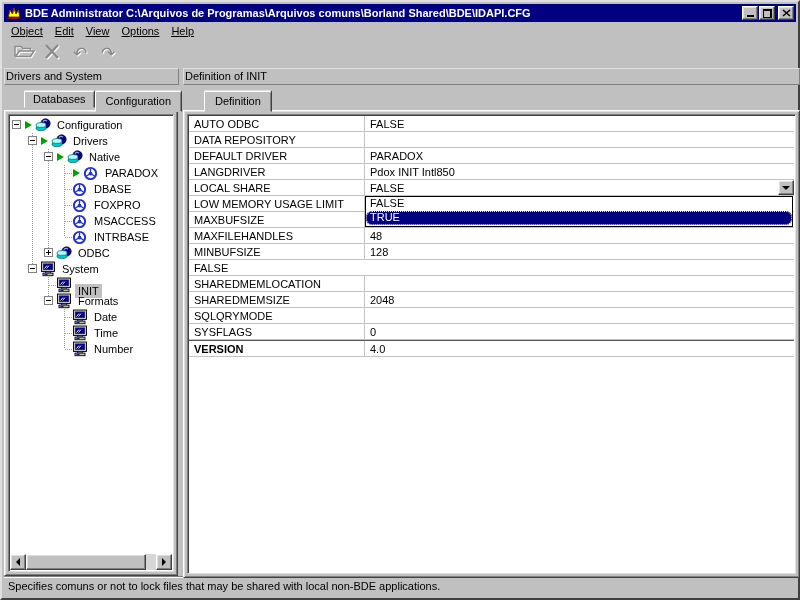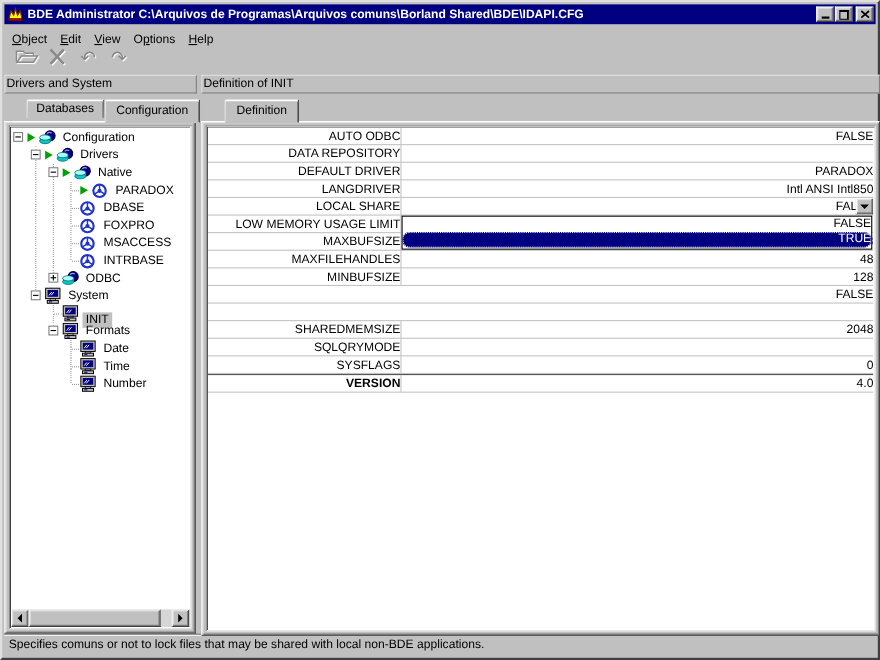--- a/index.html
+++ b/index.html
@@ -22,21 +22,21 @@
             display:flex; align-items:flex-end; justify-content:center; cursor:default; }
   .winbtn + .winbtn { margin-left:1px; }
   .winbtn.close { margin-left:3px; align-items:center; }
   .glyph-min { width:7px; height:2px; background:#000; margin:0 0 2px 0; }
   .glyph-restore { position:relative; width:9px; height:9px; margin-bottom:1px; }
   .glyph-restore::before { content:""; position:absolute; right:0; top:0; width:6px; height:6px; border:1px solid #000; border-top-width:2px; }
   .glyph-restore::after  { content:""; position:absolute; left:0; bottom:0; width:6px; height:6px; border:1px solid #000; border-top-width:2px; background:#c0c0c0; }
 
   
   .menubar { position:absolute; left:2px; top:20px; right:2px; height:18px; display:flex; align-items:center; padding-left:1px; }
-  .menu-item { padding:5px 6px; height:17px; line-height:16px; }
+  .menu-item { padding:0 6px; height:17px; line-height:16px;text-decoration:underline; }
   .menu-item u { text-decoration:underline; }
   .toolbar { position:absolute; left:2px; top:38px; right:2px; height:26px; display:flex; align-items:center; padding-left:6px; }
   .tb-btn { width:28px; height:24px; background:transparent; border:none; display:flex; align-items:center; justify-content:center; }
   .tb-btn svg, .tb-glyph { filter:drop-shadow(1px 1px 0 #ffffff); }
   .tb-glyph { font-family:"DejaVu Sans",sans-serif; font-size:17px; color:#868686; line-height:20px; }
 
   
   .hdr { position:absolute; top:66px; height:17px; background:#c0c0c0; line-height:15px; padding-left:1px;
          border:1px solid; border-color:#dfdfdf #808080 #808080 #dfdfdf; }
   .hdr-left  { left:2px;  width:175px; }
@@ -90,21 +90,21 @@
             box-shadow:inset -1px -1px 0 #808080, inset 1px 1px 0 #dfdfdf;
             display:flex; align-items:center; justify-content:center; }
   .sb-btn.sb-left { left:0; } .sb-btn.sb-right { right:0; }
   .tri-left  { width:0; height:0; border-right:4px solid #000; border-top:4px solid transparent; border-bottom:4px solid transparent; }
   .tri-right { width:0; height:0; border-left:4px solid #000;  border-top:4px solid transparent; border-bottom:4px solid transparent; }
   .sb-thumb { position:absolute; left:16px; right:26px; top:0; height:16px; background:#c0c0c0;
               border:1px solid; border-color:#fff #404040 #404040 #fff;
               box-shadow:inset -1px -1px 0 #808080, inset 1px 1px 0 #dfdfdf; }
 
   
-  .grid { position:absolute; inset:1px; overflow:hidden;text-align:right; }
+  .grid { position:absolute; inset:1px; overflow:hidden; }
   .grid-row { height:16px; display:flex; }
   .cell { height:16px; line-height:14px; padding:1px 0 0 5px; border-right:1px solid #c3c3c3;
           border-bottom:1px solid #c3c3c3; overflow:hidden; white-space:nowrap; }
   .cell.name { width:176px; flex:none; }
   .cell.value { flex:1; position:relative; border-right:none; }
   .grid-row.bold-row { border-top:1px solid #555; }
   .grid-row.bold-row .cell.name { font-weight:bold; }
   .combo-btn { position:absolute; right:0; top:0; width:16px; height:15px; background:#c0c0c0; padding:0;
                border:1px solid; border-color:#fff #404040 #404040 #fff;
                box-shadow:inset -1px -1px 0 #808080, inset 1px 1px 0 #dfdfdf;
@@ -515,21 +515,21 @@
           <div class="grid-row">
             <div class="cell name">DATA REPOSITORY</div>
             <div class="cell value"></div>
           </div>
           <div class="grid-row">
             <div class="cell name">DEFAULT DRIVER</div>
             <div class="cell value">PARADOX</div>
           </div>
           <div class="grid-row">
             <div class="cell name">LANGDRIVER</div>
-            <div class="cell value">Intl ANSI Intl850</div>
+            <div class="cell value">Pdox INIT Intl850</div>
           </div>
           <div class="grid-row">
             <div class="cell name">LOCAL SHARE</div>
             <div class="cell value">FALSE<button class="combo-btn">
                 <span class="combo-arrow"></span>
               </button></div>
           </div>
           <div class="grid-row">
             <div class="cell name">LOW MEMORY USAGE LIMIT</div>
             <div class="cell value"></div>
@@ -543,20 +543,21 @@
             <div class="cell value">48</div>
           </div>
           <div class="grid-row">
             <div class="cell name">MINBUFSIZE</div>
             <div class="cell value">128</div>
           </div>
           <div class="grid-row">
             <div class="cell value">FALSE</div>
           </div>
           <div class="grid-row">
+            <div class="cell name">SHAREDMEMLOCATION</div>
             <div class="cell value"></div>
           </div>
           <div class="grid-row">
             <div class="cell name">SHAREDMEMSIZE</div>
             <div class="cell value">2048</div>
           </div>
           <div class="grid-row">
             <div class="cell name">SQLQRYMODE</div>
             <div class="cell value"></div>
           </div>

